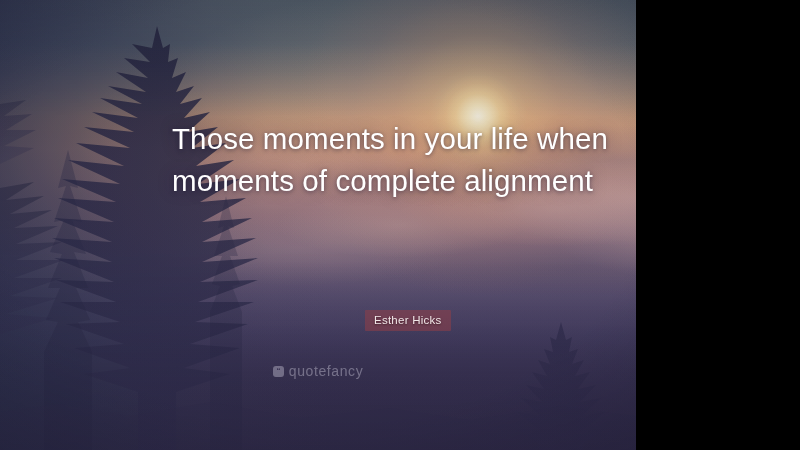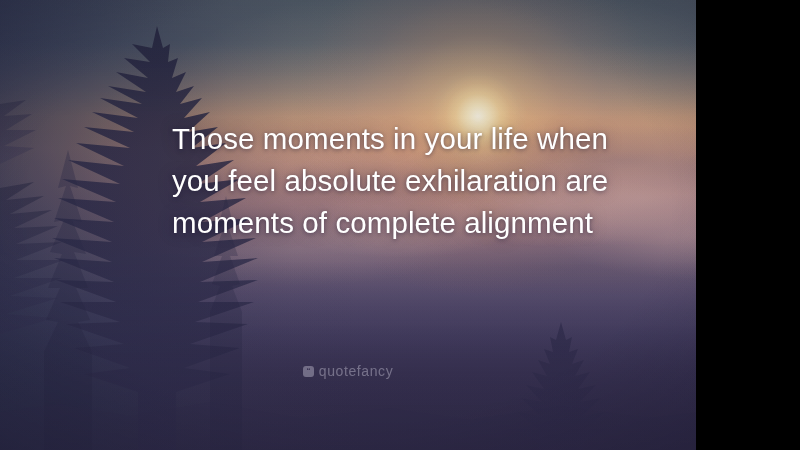--- a/index.html
+++ b/index.html
@@ -2,21 +2,21 @@
 <html><head>
 <meta charset="utf-8">
 <style>
   html, body {
     margin: 0;
     padding: 0;
     background: #000;
   }
   #stage {
     position: relative;
-    width: 696px;
+    width: 636px;
     height: 450px;
     overflow: hidden;
     font-family: "Liberation Sans", sans-serif;
     background: #14532d;
   }
 
   
   .layer { position: absolute; inset: 0; }
 
   
@@ -304,24 +304,24 @@
                  L470 420 L560 406 L650 418 L730 408 L800 416 L800 450 L0 450 Z"></path>
       </g>
     </svg>
   </div>
 
   <div class="layer" id="vignette"></div>
   <div class="layer" id="scrim"></div>
 
   <div id="quote-block">
     <span class="quote-line">Those moments in your life when</span>
-    <span class="quote-line">you feel absolute exhilaration are</span>
     <span class="quote-line">moments of complete alignment</span>
   </div>
 
+  <div id="author-badge">Esther Hicks</div>
 
   <div id="watermark">
     <span id="watermark-icon">
       <span>“</span>
     </span>
     <span id="watermark-text">quotefancy</span>
   </div>
 
 </div>
 

